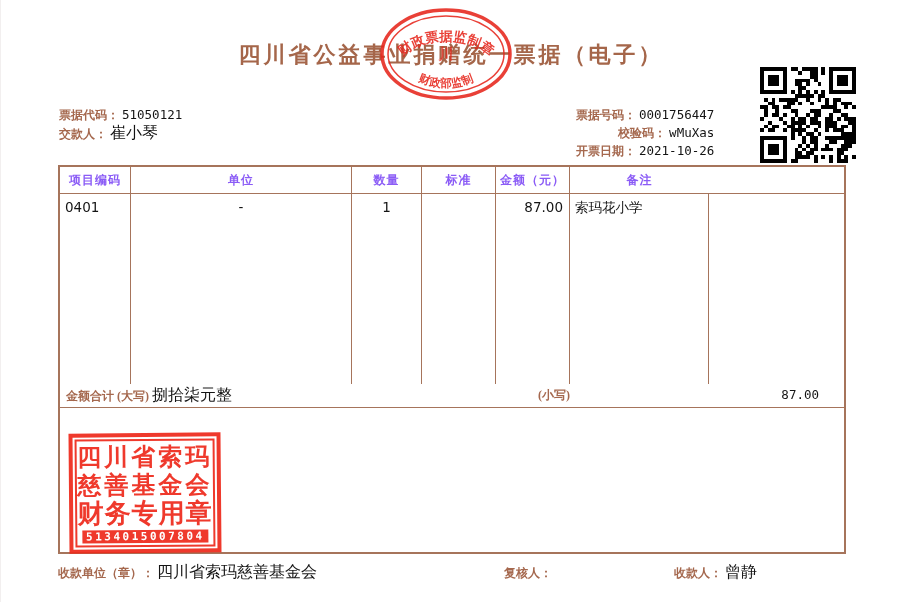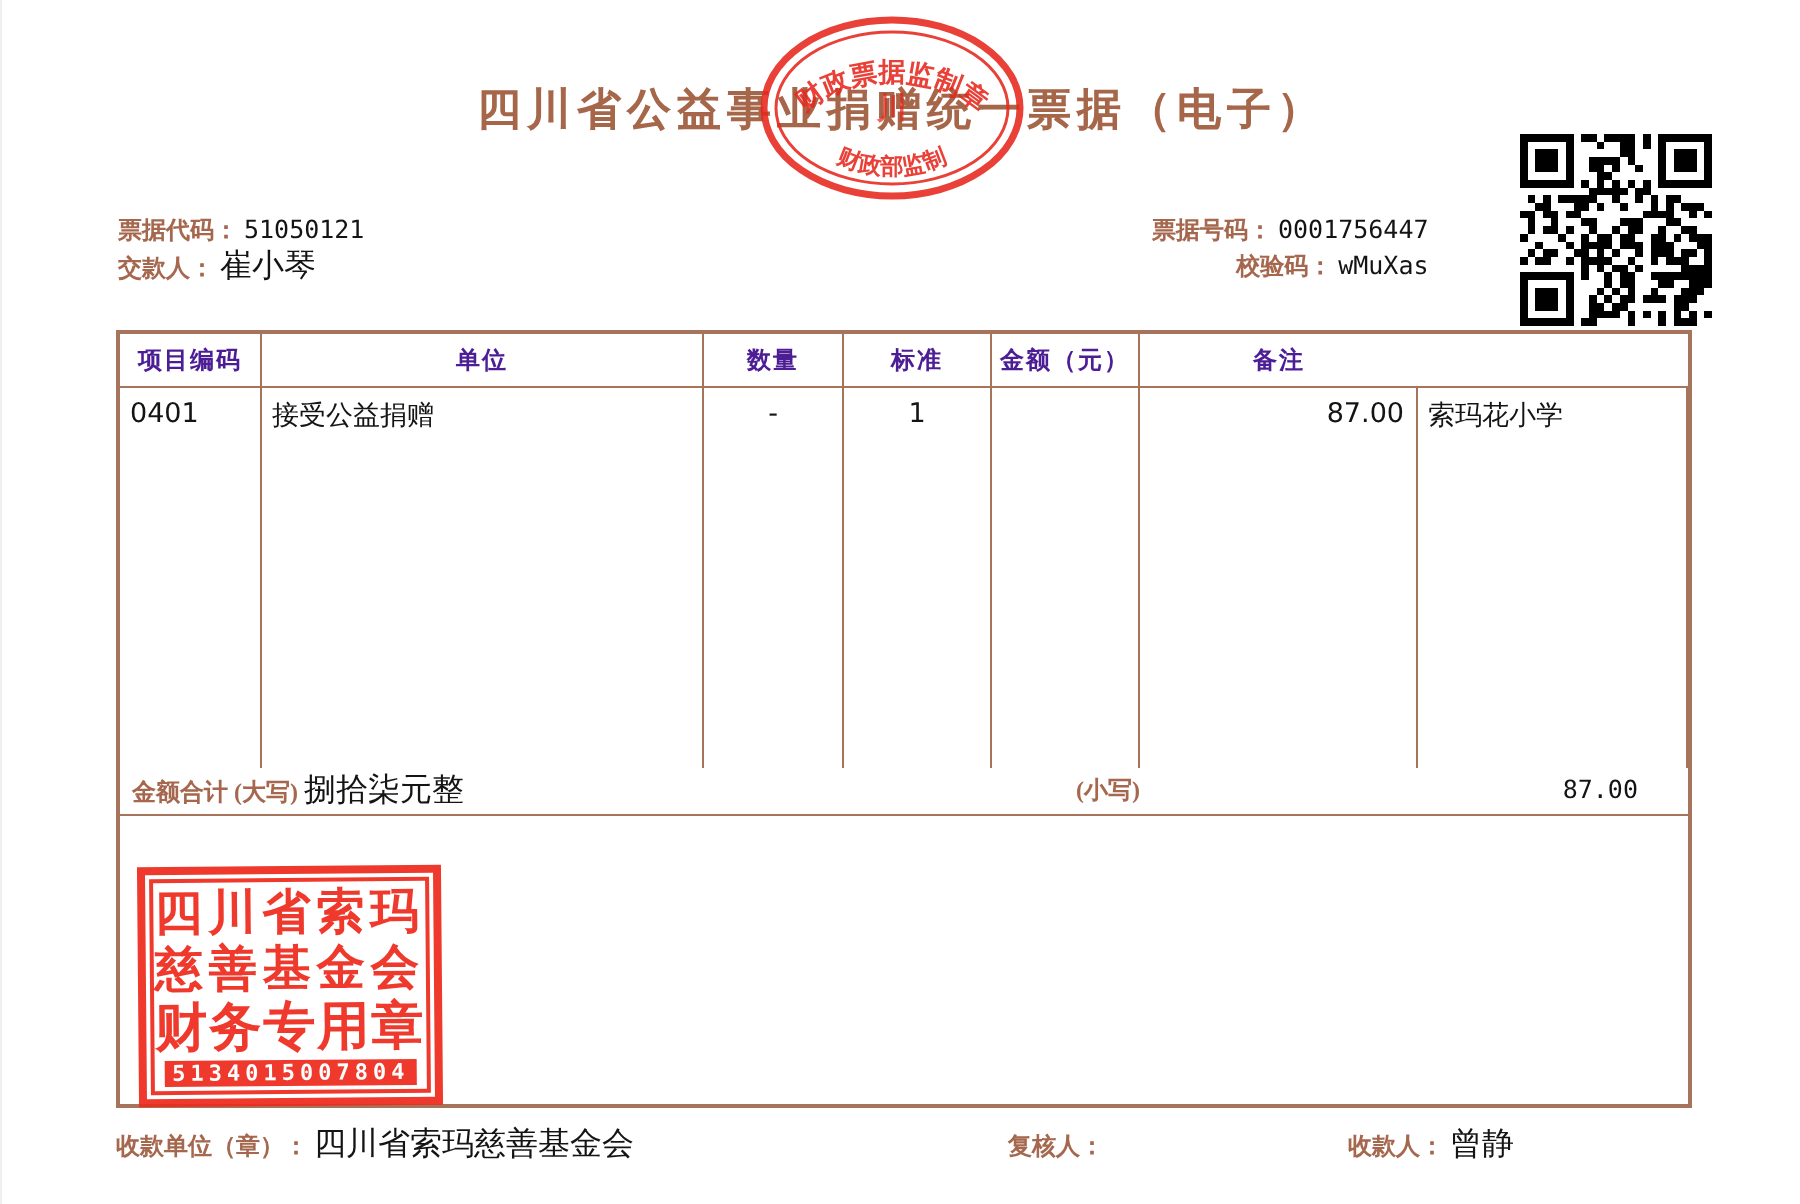--- a/index.html
+++ b/index.html
@@ -24,21 +24,21 @@
   .qr { position:absolute; left:759px; top:67px; width:96px; height:96px; }
 
   .tablebox {
     position:absolute; left:57px; top:165px; width:788px; height:389px;
     border:2px solid #a6745b; background:#fff;
   }
   .grid { display:grid; grid-template-columns:71px 221px 70px 74px 74px 139px auto; }
   .thead { height:27px; border-bottom:1.5px solid #a6745b; }
   .thead .cell {
     display:flex; align-items:center; justify-content:center;
-    color:#4c1d95; font-weight:bold; font-size:12px; letter-spacing:1px;
+    color:#8b5cf6; font-weight:bold; font-size:12px; letter-spacing:1px;
     border-right:1.5px solid #a6745b;
   }
   .cell:last-child { border-right:none; }
   .tbody { height:190px; }
   .tbody .cell {
     border-right:1.5px solid #a6745b; padding-top:5px;
     color:#141414; font-size:13.5px; font-family:"DejaVu Sans", sans-serif;
   }
   .c-left { padding-left:5px; }
   .c-center { text-align:center; }
@@ -111,20 +111,24 @@
 </div>
 
 <div class="hdr hdr-right">
   <div>
     <span class="lbl">票据号码：</span>
     <span class="val">0001756447</span>
   </div>
   <div>
     <span class="lbl">校验码：</span>
     <span class="val">wMuXas</span>
+  </div>
+  <div>
+    <span class="lbl">开票日期：</span>
+    <span class="val">2021-10-26</span>
   </div>
 </div>
 
 <svg id="qr" class="qr" width="96" height="96" viewBox="0 0 25 25" shape-rendering="crispEdges">
     <rect x="0" y="0" width="1" height="1" fill="#000"></rect>
     <rect x="1" y="0" width="1" height="1" fill="#000"></rect>
     <rect x="2" y="0" width="1" height="1" fill="#000"></rect>
     <rect x="3" y="0" width="1" height="1" fill="#000"></rect>
     <rect x="4" y="0" width="1" height="1" fill="#000"></rect>
     <rect x="5" y="0" width="1" height="1" fill="#000"></rect>
@@ -442,21 +446,20 @@
   <div class="grid thead">
     <div class="cell">项目编码</div>
     <div class="cell">单位</div>
     <div class="cell">数量</div>
     <div class="cell">标准</div>
     <div class="cell">金额（元）</div>
     <div class="cell">备注</div>
   </div>
   <div class="grid tbody">
     <div class="cell c-left">0401</div>
-    <div class="cell c-left">接受公益捐赠</div>
     <div class="cell c-center">-</div>
     <div class="cell c-center">1</div>
     <div class="cell c-center"></div>
     <div class="cell c-right">87.00</div>
     <div class="cell c-left">索玛花小学</div>
   </div>
   <div class="totals">
     <span class="t-big">
       <span class="lbl">金额合计 (大写)</span>
       <span class="valcn">捌拾柒元整</span>

